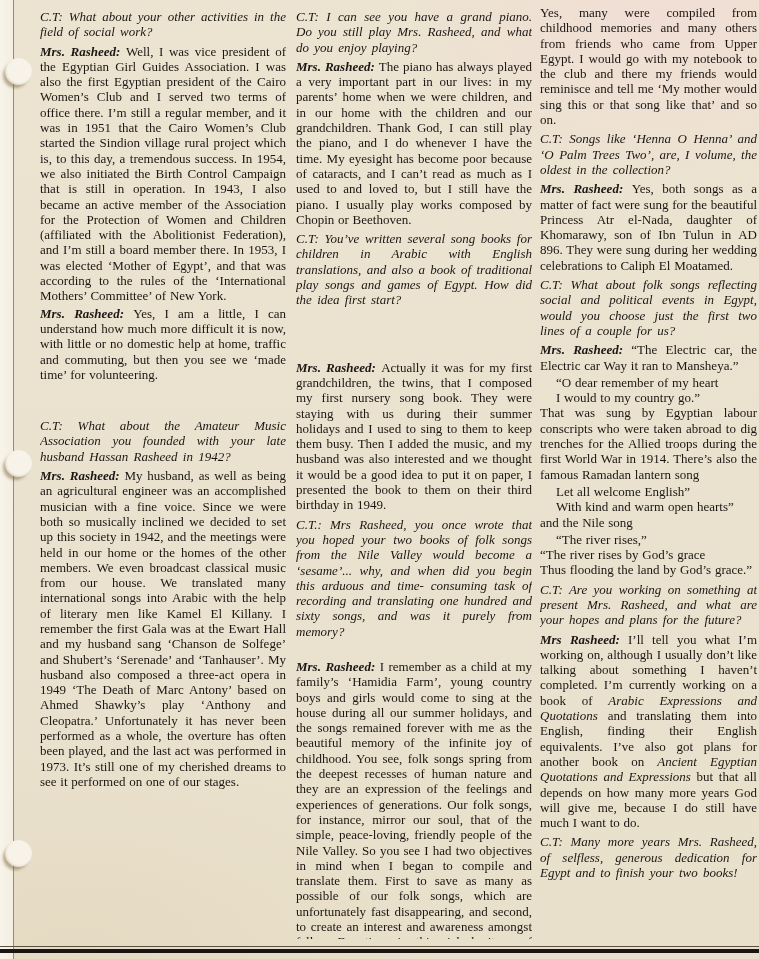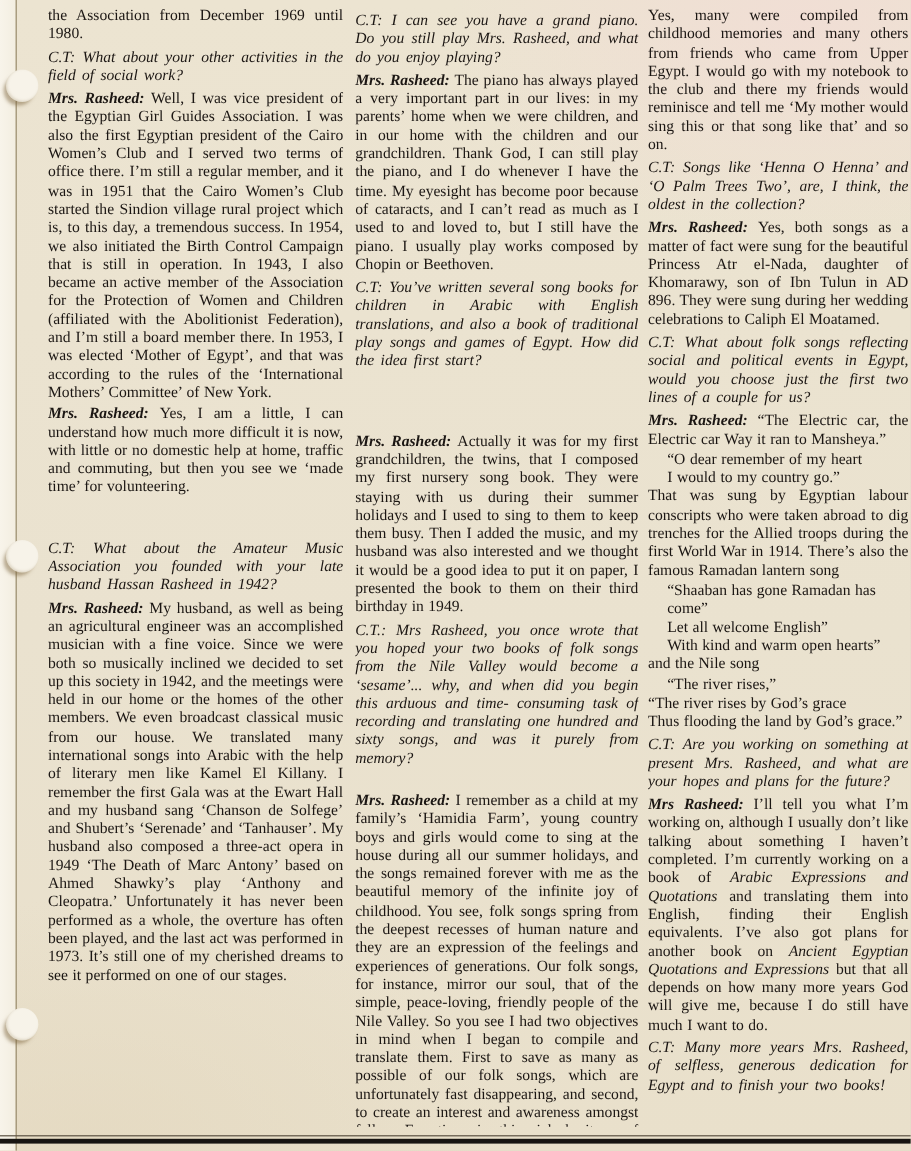--- a/index.html
+++ b/index.html
@@ -62,48 +62,46 @@
 </head>
 <body>
 
 <div class="page">
   <div class="edge-strip"></div>
   <div class="punch punch-1"></div>
   <div class="punch punch-2"></div>
   <div class="punch punch-3"></div>
 
   <div class="col col-1">
-      <p class="block plain"><span class="seg-normal">the Association from December 1969 until 1980.</span></p>
       <p class="block question"><span class="seg-italic">C.T: What about your other activities in the field of social work?</span></p>
       <p class="block answer"><span class="seg-bold">Mrs. Rasheed: </span><span class="seg-normal">Well, I was vice president of the Egyptian Girl Guides Association. I was also the first Egyptian president of the Cairo Women’s Club and I served two terms of office there. I’m still a regular member, and it was in 1951 that the Cairo Women’s Club started the Sindion village rural project which is, to this day, a tremendous success. In 1954, we also initiated the Birth Control Campaign that is still in operation. In 1943, I also became an active member of the Association for the Protection of Women and Children (affiliated with the Abolitionist Federation), and I’m still a board member there. In 1953, I was elected ‘Mother of Egypt’, and that was according to the rules of the ‘International Mothers’ Committee’ of New York.</span></p>
       <p class="block answer"><span class="seg-bold">Mrs. Rasheed: </span><span class="seg-normal">Yes, I am a little, I can understand how much more difficult it is now, with little or no domestic help at home, traffic and commuting, but then you see we ‘made time’ for volunteering.</span></p>
       <div style="height: 30px;"></div>
       <p class="block question"><span class="seg-italic">C.T: What about the Amateur Music Association you founded with your late husband Hassan Rasheed in 1942?</span></p>
       <p class="block answer"><span class="seg-bold">Mrs. Rasheed: </span><span class="seg-normal">My husband, as well as being an agricultural engineer was an accomplished musician with a fine voice. Since we were both so musically inclined we decided to set up this society in 1942, and the meetings were held in our home or the homes of the other members. We even broadcast classical music from our house. We translated many international songs into Arabic with the help of literary men like Kamel El Killany. I remember the first Gala was at the Ewart Hall and my husband sang ‘Chanson de Solfege’ and Shubert’s ‘Serenade’ and ‘Tanhauser’. My husband also composed a three-act opera in 1949 ‘The Death of Marc Antony’ based on Ahmed Shawky’s play ‘Anthony and Cleopatra.’ Unfortunately it has never been performed as a whole, the overture has often been played, and the last act was performed in 1973. It’s still one of my cherished dreams to see it performed on one of our stages.</span></p>
     </div>
   <div class="col col-2">
       <p class="block question"><span class="seg-italic">C.T: I can see you have a grand piano. Do you still play Mrs. Rasheed, and what do you enjoy playing?</span></p>
       <p class="block answer"><span class="seg-bold">Mrs. Rasheed: </span><span class="seg-normal">The piano has always played a very important part in our lives: in my parents’ home when we were children, and in our home with the children and our grandchildren. Thank God, I can still play the piano, and I do whenever I have the time. My eyesight has become poor because of cataracts, and I can’t read as much as I used to and loved to, but I still have the piano. I usually play works composed by Chopin or Beethoven.</span></p>
       <p class="block question"><span class="seg-italic">C.T: You’ve written several song books for children in Arabic with English translations, and also a book of traditional play songs and games of Egypt. How did the idea first start?</span></p>
       <div style="height: 48px;"></div>
       <p class="block answer"><span class="seg-bold">Mrs. Rasheed: </span><span class="seg-normal">Actually it was for my first grandchildren, the twins, that I composed my first nursery song book. They were staying with us during their summer holidays and I used to sing to them to keep them busy. Then I added the music, and my husband was also interested and we thought it would be a good idea to put it on paper, I presented the book to them on their third birthday in 1949.</span></p>
       <p class="block question"><span class="seg-italic">C.T.: Mrs Rasheed, you once wrote that you hoped your two books of folk songs from the Nile Valley would become a ‘sesame’... why, and when did you begin this arduous and time- consuming task of recording and translating one hundred and sixty songs, and was it purely from memory?</span></p>
       <div style="height: 16px;"></div>
       <p class="block answer"><span class="seg-bold">Mrs. Rasheed: </span><span class="seg-normal">I remember as a child at my family’s ‘Hamidia Farm’, young country boys and girls would come to sing at the house during all our summer holidays, and the songs remained forever with me as the beautiful memory of the infinite joy of childhood. You see, folk songs spring from the deepest recesses of human nature and they are an expression of the feelings and experiences of generations. Our folk songs, for instance, mirror our soul, that of the simple, peace-loving, friendly people of the Nile Valley. So you see I had two objectives in mind when I began to compile and translate them. First to save as many as possible of our folk songs, which are unfortunately fast disappearing, and second, to create an interest and awareness amongst fellow Egyptians in this rich heritage of ours.</span></p>
     </div>
   <div class="col col-3">
       <p class="block plain"><span class="seg-normal">Yes, many were compiled from childhood memories and many others from friends who came from Upper Egypt. I would go with my notebook to the club and there my friends would reminisce and tell me ‘My mother would sing this or that song like that’ and so on.</span></p>
-      <p class="block question"><span class="seg-italic">C.T: Songs like ‘Henna O Henna’ and ‘O Palm Trees Two’, are, I think, the oldest in the collection?</span></p>
+      <p class="block question"><span class="seg-italic">C.T: Songs like ‘Henna O Henna’ and ‘O Palm Trees Two’, are, I volume, the oldest in the collection?</span></p>
       <p class="block answer"><span class="seg-bold">Mrs. Rasheed: </span><span class="seg-normal">Yes, both songs as a matter of fact were sung for the beautiful Princess Atr el-Nada, daughter of Khomarawy, son of Ibn Tulun in AD 896. They were sung during her wedding celebrations to Caliph El Moatamed.</span></p>
       <p class="block question"><span class="seg-italic">C.T: What about folk songs reflecting social and political events in Egypt, would you choose just the first two lines of a couple for us?</span></p>
       <p class="block answer"><span class="seg-bold">Mrs. Rasheed: </span><span class="seg-normal">“The Electric car, the Electric car Way it ran to Mansheya.”</span></p>
       <div class="verse-line indent1">“O dear remember of my heart</div>
       <div class="verse-line indent1">I would to my country go.”</div>
       <p class="block plain"><span class="seg-normal">That was sung by Egyptian labour conscripts who were taken abroad to dig trenches for the Allied troops during the first World War in 1914. There’s also the famous Ramadan lantern song</span></p>
-      <div class="verse-line indent1">“Shaaban has gone Ramadan has come”</div>
       <div class="verse-line indent1">Let all welcome English”</div>
       <div class="verse-line indent1">With kind and warm open hearts”</div>
       <p class="block plain"><span class="seg-normal">and the Nile song</span></p>
       <div class="verse-line indent1">“The river rises,”</div>
       <div class="verse-line indent0">“The river rises by God’s grace</div>
       <div class="verse-line indent0">Thus flooding the land by God’s grace.”</div>
       <p class="block question"><span class="seg-italic">C.T: Are you working on something at present Mrs. Rasheed, and what are your hopes and plans for the future?</span></p>
       <p class="block answer"><span class="seg-bold">Mrs Rasheed: </span><span class="seg-normal">I’ll tell you what I’m working on, although I usually don’t like talking about something I haven’t completed. I’m currently working on a book of </span><span class="seg-italic">Arabic Expressions and Quotations</span><span class="seg-normal"> and translating them into English, finding their English equivalents. I’ve also got plans for another book on </span><span class="seg-italic">Ancient Egyptian Quotations and Expressions</span><span class="seg-normal"> but that all depends on how many more years God will give me, because I do still have much I want to do.</span></p>
       <p class="block question"><span class="seg-italic">C.T: Many more years Mrs. Rasheed, of selfless, generous dedication for Egypt and to finish your two books!</span></p>
     </div>

